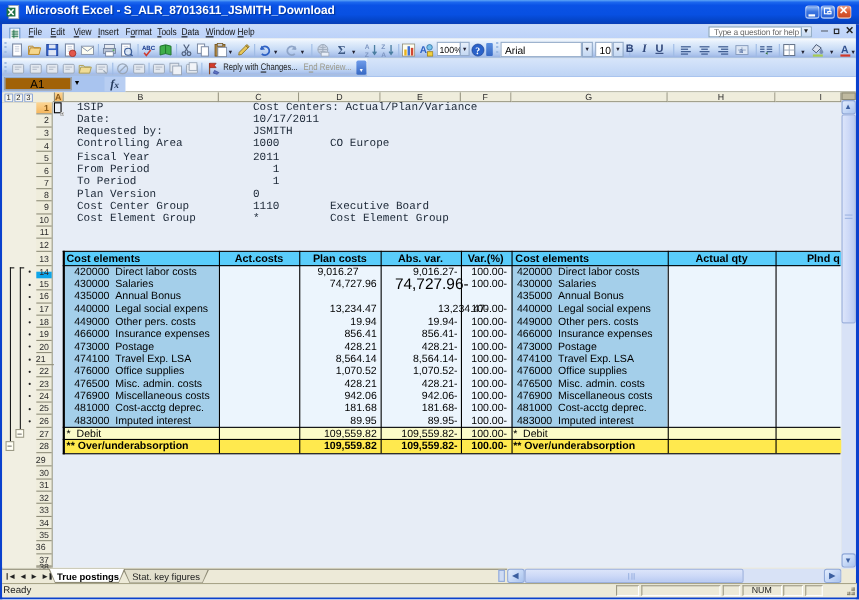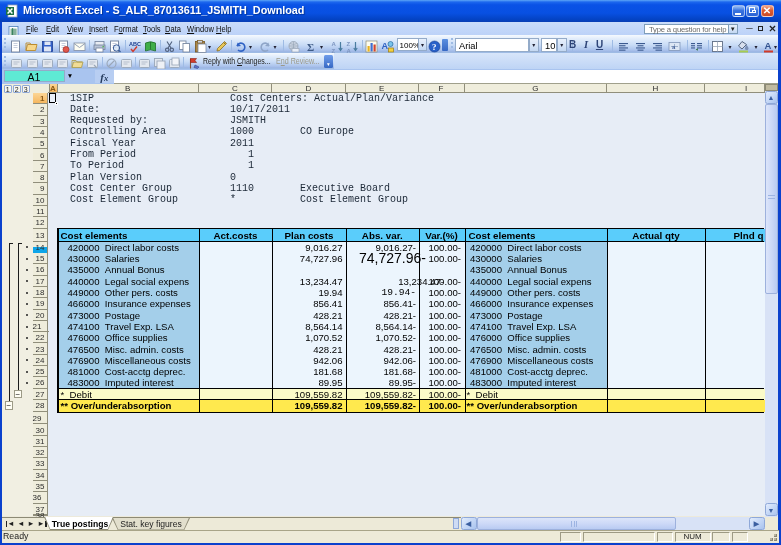--- a/index.html
+++ b/index.html
@@ -273,21 +273,21 @@
       <path d="M9.5 4.5 l1.8 3 a1.8 1.8 0 1 1 -3.2 0 Z" fill="#7b90b5"></path>
       <rect x="2" y="10.5" width="9" height="2" fill="#a8cc50"></rect>
     </svg></div>
 <div style="position:absolute;left:752px;top:42.5px;width:8px;height:6px;font-family:'Liberation Sans',sans-serif;font-size:6px;color:#223;text-align:center;">▾</div>
 <div style="position:absolute;left:762px;top:39px;width:13px;height:13px;"><svg width="13" height="13" viewBox="0 0 13 13">
       <text x="2.5" y="9" font-family="Liberation Sans" font-size="9.5" font-weight="bold" fill="#31518f">A</text>
       <rect x="2" y="10.5" width="9" height="2" fill="#d23a28"></rect>
     </svg></div>
 <div style="position:absolute;left:772.5px;top:42.5px;width:6px;height:6px;font-family:'Liberation Sans',sans-serif;font-size:6px;color:#223;text-align:center;">▾</div>
 <div style="position:absolute;left:2px;top:68.5px;width:776px;height:15.5px;background:#a9c4ef;"></div>
-<div style="position:absolute;left:3.5px;top:70px;width:61px;height:12px;background:#5eead4;border:1px solid #94abc9;font-family:'Liberation Sans',sans-serif;font-size:10.5px;color:#000;text-align:center;line-height:12px;">A1</div>
+<div style="position:absolute;left:3.5px;top:70px;width:61px;height:12px;background:#a16207;border:1px solid #94abc9;font-family:'Liberation Sans',sans-serif;font-size:10.5px;color:#000;text-align:center;line-height:12px;">A1</div>
 <div style="position:absolute;left:66px;top:73px;width:8px;height:6px;font-family:'Liberation Sans',sans-serif;font-size:6.5px;color:#000;text-align:center;line-height:6px;">▼</div>
 <div style="position:absolute;left:95px;top:69.5px;width:18.5px;height:13.5px;background:#b8cef2;font-family:'Liberation Serif',serif;font-style:italic;font-weight:bold;font-size:11px;color:#243a5c;text-align:center;line-height:14px;">f<span style="font-size:8.5px">x</span></div>
 <div style="position:absolute;left:113.5px;top:69.5px;width:664.5px;height:14.5px;background:#fff;border-bottom:1px solid #a0a08c;"></div>
 <div style="position:absolute;left:2px;top:84px;width:776px;height:9.5px;background:#efeddc;"></div>
 <div style="position:absolute;left:3.5px;top:84.5px;width:8.5px;height:8px;background:#f7f6ef;border:1px solid #8fa8d8;border-radius:1px;font-family:'Liberation Sans',sans-serif;font-size:7px;color:#222;text-align:center;line-height:8px;">1</div>
 <div style="position:absolute;left:12.5px;top:84.5px;width:8.5px;height:8px;background:#f7f6ef;border:1px solid #8fa8d8;border-radius:1px;font-family:'Liberation Sans',sans-serif;font-size:7px;color:#222;text-align:center;line-height:8px;">2</div>
 <div style="position:absolute;left:21.5px;top:84.5px;width:8.5px;height:8px;background:#f7f6ef;border:1px solid #8fa8d8;border-radius:1px;font-family:'Liberation Sans',sans-serif;font-size:7px;color:#222;text-align:center;line-height:8px;">3</div>
 <div style="position:absolute;left:48px;top:84px;width:1.5px;height:9px;background:#efeddc;border-right:1px solid #908e7b;border-bottom:1px solid #908e7b;"></div>
 <div style="position:absolute;left:2px;top:93px;width:46px;height:0px;border-bottom:1px solid #908e7b;"></div>
 <div style="position:absolute;left:49.5px;top:84px;width:8px;height:9px;background:linear-gradient(#fcd695,#f5b75f);border-right:1px solid #908e7b;border-bottom:1px solid #908e7b;font-family:'Liberation Sans',sans-serif;font-size:8px;color:#8a5a18;text-align:center;line-height:9.5px;font-weight:bold;">A</div>
@@ -408,39 +408,39 @@
 <div style="position:absolute;left:60.5px;top:228.6px;width:137.5px;height:13.2px;font-family:'Liberation Sans',sans-serif;font-size:9.8px;font-weight:bold;color:#000;line-height:13.5px;">Cost elements</div>
 <div style="position:absolute;left:199px;top:228.6px;width:73px;height:13.2px;font-family:'Liberation Sans',sans-serif;font-size:9.8px;font-weight:bold;color:#000;line-height:13.5px;text-align:center;">Act.costs</div>
 <div style="position:absolute;left:272px;top:228.6px;width:74px;height:13.2px;font-family:'Liberation Sans',sans-serif;font-size:9.8px;font-weight:bold;color:#000;line-height:13.5px;text-align:center;">Plan costs</div>
 <div style="position:absolute;left:346px;top:228.6px;width:72.5px;height:13.2px;font-family:'Liberation Sans',sans-serif;font-size:9.8px;font-weight:bold;color:#000;line-height:13.5px;text-align:center;">Abs. var.</div>
 <div style="position:absolute;left:418.5px;top:228.6px;width:46px;height:13.2px;font-family:'Liberation Sans',sans-serif;font-size:9.8px;font-weight:bold;color:#000;line-height:13.5px;text-align:center;">Var.(%)</div>
 <div style="position:absolute;left:468.5px;top:228.6px;width:137.5px;height:13.2px;font-family:'Liberation Sans',sans-serif;font-size:9.8px;font-weight:bold;color:#000;line-height:13.5px;">Cost elements</div>
 <div style="position:absolute;left:607px;top:228.6px;width:98px;height:13.2px;font-family:'Liberation Sans',sans-serif;font-size:9.8px;font-weight:bold;color:#000;line-height:13.5px;text-align:center;">Actual qty</div>
 <div style="position:absolute;left:705px;top:228.6px;width:59.5px;height:13.2px;font-family:'Liberation Sans',sans-serif;font-size:9.8px;font-weight:bold;color:#000;line-height:13.5px;text-align:right;padding-right:1px;">Plnd q</div>
 <div style="position:absolute;left:67.5px;top:241.8px;width:131.5px;height:11.3px;font-family:'Liberation Sans',sans-serif;font-size:9.6px;color:#000;line-height:11.3px;white-space:pre;">420000&nbsp;&nbsp;Direct labor costs</div>
 <div style="position:absolute;left:470px;top:241.8px;width:136.5px;height:11.3px;font-family:'Liberation Sans',sans-serif;font-size:9.6px;color:#000;line-height:11.3px;white-space:pre;">420000&nbsp;&nbsp;Direct labor costs</div>
-<div style="position:absolute;left:272px;top:241.8px;width:70.5px;height:11.3px;font-family:'Liberation Sans',sans-serif;font-size:9.6px;color:#000;line-height:11.3px;text-align:right;">9,016.27</div>
+<div style="position:absolute;left:272px;top:241.8px;width:70.5px;height:11.3px;font-family:'Liberation Sans',sans-serif;font-size:9.6px;color:#000;line-height:11.3px;text-align:center;">9,016.27</div>
 <div style="position:absolute;left:346px;top:241.8px;width:70px;height:11.3px;font-family:'Liberation Sans',sans-serif;font-size:9.6px;color:#000;line-height:11.3px;text-align:right;">9,016.27-</div>
 <div style="position:absolute;left:418.5px;top:241.8px;width:42.5px;height:11.3px;font-family:'Liberation Sans',sans-serif;font-size:9.6px;color:#000;line-height:11.3px;text-align:right;">100.00-</div>
 <div style="position:absolute;left:67.5px;top:253.1px;width:131.5px;height:11.3px;font-family:'Liberation Sans',sans-serif;font-size:9.6px;color:#000;line-height:11.3px;white-space:pre;">430000&nbsp;&nbsp;Salaries</div>
 <div style="position:absolute;left:470px;top:253.1px;width:136.5px;height:11.3px;font-family:'Liberation Sans',sans-serif;font-size:9.6px;color:#000;line-height:11.3px;white-space:pre;">430000&nbsp;&nbsp;Salaries</div>
 <div style="position:absolute;left:272px;top:253.1px;width:70.5px;height:11.3px;font-family:'Liberation Sans',sans-serif;font-size:9.6px;color:#000;line-height:11.3px;text-align:right;">74,727.96</div>
 <div style="position:absolute;left:356px;top:253.1px;width:70px;height:11.3px;font-family:'Liberation Sans',sans-serif;font-size:14px;color:#000;line-height:11.3px;text-align:right;">74,727.96-</div>
 <div style="position:absolute;left:418.5px;top:253.1px;width:42.5px;height:11.3px;font-family:'Liberation Sans',sans-serif;font-size:9.6px;color:#000;line-height:11.3px;text-align:right;">100.00-</div>
 <div style="position:absolute;left:67.5px;top:264.4px;width:131.5px;height:11.3px;font-family:'Liberation Sans',sans-serif;font-size:9.6px;color:#000;line-height:11.3px;white-space:pre;">435000&nbsp;&nbsp;Annual Bonus</div>
 <div style="position:absolute;left:470px;top:264.4px;width:136.5px;height:11.3px;font-family:'Liberation Sans',sans-serif;font-size:9.6px;color:#000;line-height:11.3px;white-space:pre;">435000&nbsp;&nbsp;Annual Bonus</div>
 <div style="position:absolute;left:67.5px;top:275.7px;width:131.5px;height:11.3px;font-family:'Liberation Sans',sans-serif;font-size:9.6px;color:#000;line-height:11.3px;white-space:pre;">440000&nbsp;&nbsp;Legal social expens</div>
 <div style="position:absolute;left:470px;top:275.7px;width:136.5px;height:11.3px;font-family:'Liberation Sans',sans-serif;font-size:9.6px;color:#000;line-height:11.3px;white-space:pre;">440000&nbsp;&nbsp;Legal social expens</div>
 <div style="position:absolute;left:272px;top:275.7px;width:70.5px;height:11.3px;font-family:'Liberation Sans',sans-serif;font-size:9.6px;color:#000;line-height:11.3px;text-align:right;">13,234.47</div>
 <div style="position:absolute;left:346px;top:275.7px;width:70px;height:11.3px;font-family:'Liberation Sans',sans-serif;font-size:9.6px;color:#000;line-height:11.3px;text-align:right;margin-left:28px;">13,234.47-</div>
 <div style="position:absolute;left:418.5px;top:275.7px;width:42.5px;height:11.3px;font-family:'Liberation Sans',sans-serif;font-size:9.6px;color:#000;line-height:11.3px;text-align:right;">100.00-</div>
 <div style="position:absolute;left:67.5px;top:287px;width:131.5px;height:11.3px;font-family:'Liberation Sans',sans-serif;font-size:9.6px;color:#000;line-height:11.3px;white-space:pre;">449000&nbsp;&nbsp;Other pers. costs</div>
 <div style="position:absolute;left:470px;top:287px;width:136.5px;height:11.3px;font-family:'Liberation Sans',sans-serif;font-size:9.6px;color:#000;line-height:11.3px;white-space:pre;">449000&nbsp;&nbsp;Other pers. costs</div>
 <div style="position:absolute;left:272px;top:287px;width:70.5px;height:11.3px;font-family:'Liberation Sans',sans-serif;font-size:9.6px;color:#000;line-height:11.3px;text-align:right;">19.94</div>
-<div style="position:absolute;left:346px;top:287px;width:70px;height:11.3px;font-family:Liberation Mono, monospace;font-size:9.6px;color:#000;line-height:11.3px;text-align:right;">19.94-</div>
+<div style="position:absolute;left:346px;top:287px;width:70px;height:11.3px;font-family:Liberation Sans, sans-serif;font-size:9.6px;color:#000;line-height:11.3px;text-align:right;">19.94-</div>
 <div style="position:absolute;left:418.5px;top:287px;width:42.5px;height:11.3px;font-family:'Liberation Sans',sans-serif;font-size:9.6px;color:#000;line-height:11.3px;text-align:right;">100.00-</div>
 <div style="position:absolute;left:67.5px;top:298.3px;width:131.5px;height:11.3px;font-family:'Liberation Sans',sans-serif;font-size:9.6px;color:#000;line-height:11.3px;white-space:pre;">466000&nbsp;&nbsp;Insurance expenses</div>
 <div style="position:absolute;left:470px;top:298.3px;width:136.5px;height:11.3px;font-family:'Liberation Sans',sans-serif;font-size:9.6px;color:#000;line-height:11.3px;white-space:pre;">466000&nbsp;&nbsp;Insurance expenses</div>
 <div style="position:absolute;left:272px;top:298.3px;width:70.5px;height:11.3px;font-family:'Liberation Sans',sans-serif;font-size:9.6px;color:#000;line-height:11.3px;text-align:right;">856.41</div>
 <div style="position:absolute;left:346px;top:298.3px;width:70px;height:11.3px;font-family:'Liberation Sans',sans-serif;font-size:9.6px;color:#000;line-height:11.3px;text-align:right;">856.41-</div>
 <div style="position:absolute;left:418.5px;top:298.3px;width:42.5px;height:11.3px;font-family:'Liberation Sans',sans-serif;font-size:9.6px;color:#000;line-height:11.3px;text-align:right;">100.00-</div>
 <div style="position:absolute;left:67.5px;top:309.6px;width:131.5px;height:11.3px;font-family:'Liberation Sans',sans-serif;font-size:9.6px;color:#000;line-height:11.3px;white-space:pre;">473000&nbsp;&nbsp;Postage</div>
 <div style="position:absolute;left:470px;top:309.6px;width:136.5px;height:11.3px;font-family:'Liberation Sans',sans-serif;font-size:9.6px;color:#000;line-height:11.3px;white-space:pre;">473000&nbsp;&nbsp;Postage</div>
 <div style="position:absolute;left:272px;top:309.6px;width:70.5px;height:11.3px;font-family:'Liberation Sans',sans-serif;font-size:9.6px;color:#000;line-height:11.3px;text-align:right;">428.21</div>
 <div style="position:absolute;left:346px;top:309.6px;width:70px;height:11.3px;font-family:'Liberation Sans',sans-serif;font-size:9.6px;color:#000;line-height:11.3px;text-align:right;">428.21-</div>

